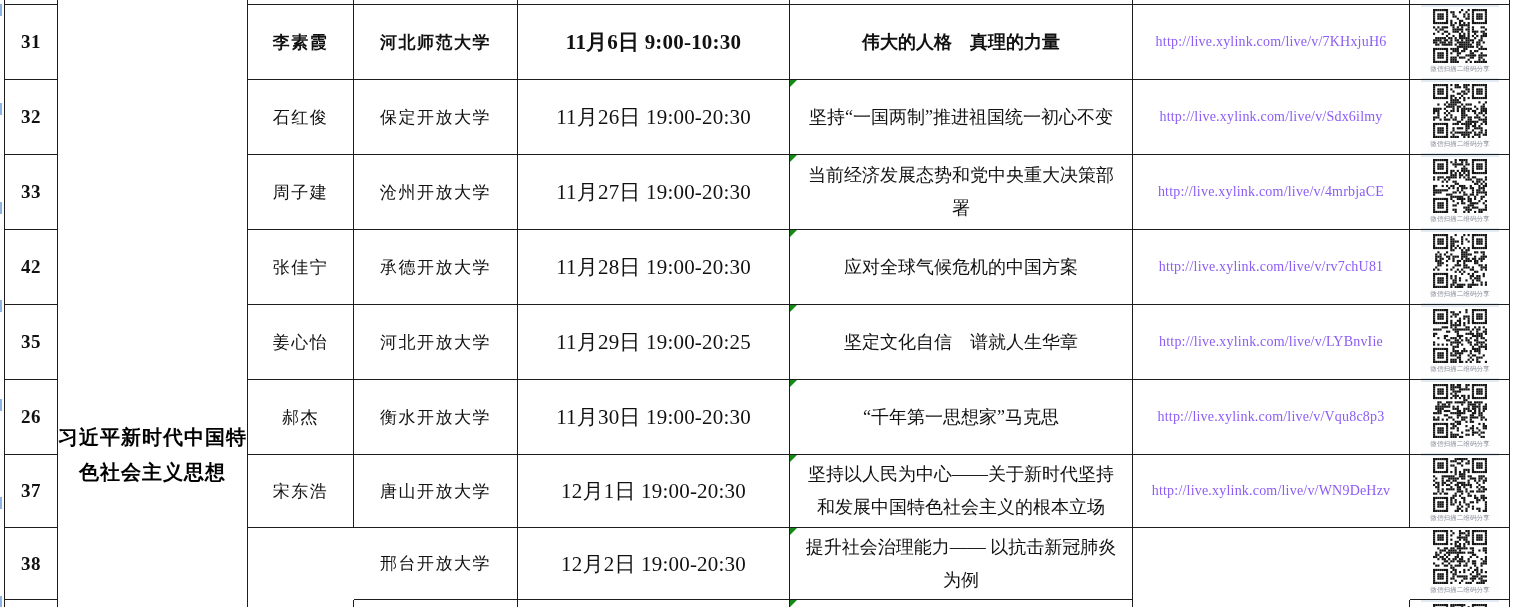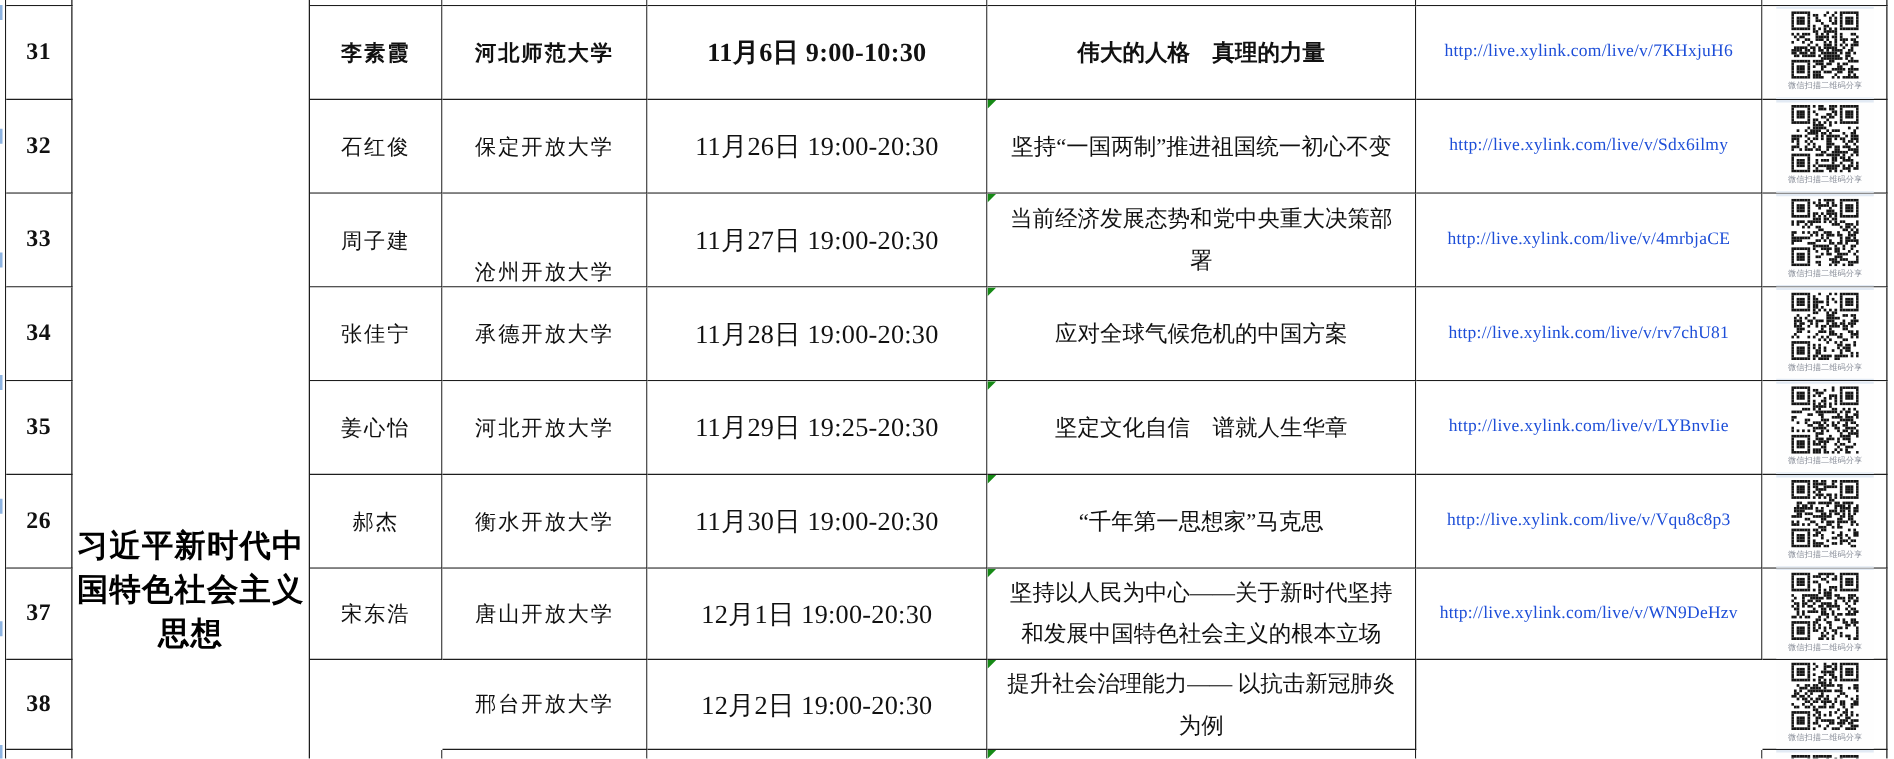--- a/index.html
+++ b/index.html
@@ -16,28 +16,28 @@
           display:flex; align-items:center; justify-content:center; overflow:hidden; }
   .hb   { border-bottom:1px solid #1d1d1d; }
   .c2{grid-column:2}.c4{grid-column:4}.c5{grid-column:5}
   .c6{grid-column:6}.c7{grid-column:7}.c8{grid-column:8}.c9{grid-column:9}
   .r1{grid-row:1}.r10{grid-row:10}
 
   .margin-col { grid-column:1; grid-row:1 / span 10; border-right:1px solid #1d1d1d; background:#fff; }
   .cat-cell   { grid-column:3; grid-row:1 / span 10; border-right:1px solid #1d1d1d;
                 position:relative; background:#fff; }
   .cat-text   { position:absolute; top:420px; left:0; width:100%; text-align:center;
-                font-weight:700; font-size:25px; line-height:35px; letter-spacing:1px; color:#000; }
+                font-weight:700; font-size:20px; line-height:35px; letter-spacing:1px; color:#000; }
 
   .num   { font-size:19px; font-weight:700; letter-spacing:0.5px; }
   .name  { font-size:17px; letter-spacing:1.5px;font-family:Liberation Mono, monospace; }
   .univ  { font-size:17px; letter-spacing:1.5px; }
   .dt    { font-size:21px; letter-spacing:0.2px; white-space:nowrap; }
   .topic { font-size:18px; line-height:33px; text-align:center; padding:0 14px; }
-  .url   { font-size:14px; white-space:nowrap; letter-spacing:0.2px; color:#1d4ed8; }
+  .url   { font-size:14px; white-space:nowrap; letter-spacing:0.2px; color:#8b5cf6; }
   .b     { font-weight:700; }
 
   .marker { position:absolute; top:0; left:0; width:0; height:0;
             border-top:7px solid #168a16; border-right:7px solid transparent; }
 
   .qrblock { width:78px; background:#fefefe; display:flex; flex-direction:column; align-items:center;
              border-top:2px solid #e2eaf4; border-bottom:2px solid #e2eaf4; padding-top:2px; }
   svg.qr   { width:54px; height:54px; display:block; background:#fff; }
   .qrcap   { font-family:"Liberation Sans","DejaVu Sans",sans-serif; font-size:10px; color:#8a8f9a;
              transform:scale(0.66); transform-origin:center top; white-space:nowrap; margin-top:1px; }
@@ -1077,21 +1077,21 @@
       <div class="qrcap">微信扫描二维码分享</div>
     </div>
   </div>
 
   <div class="cell c2 hb row-cell" style="grid-row: 4;">
     <span class="num">33</span>
   </div>
   <div class="cell c4 hb row-cell" style="grid-row: 4;">
     <span class="name boldable">周子建</span>
   </div>
-  <div class="cell c5 hb row-cell" style="grid-row: 4; align-items: flex-end;">
+  <div class="cell c5 hb row-cell" style="grid-row: 4;">
     <span class="univ boldable">沧州开放大学</span>
   </div>
   <div class="cell c6 hb row-cell" style="grid-row: 4;">
     <span class="dt boldable">11月27日 19:00-20:30</span>
   </div>
   <div class="cell c7 hb row-cell" style="grid-row: 4;">
     <div class="marker"></div>
     <div class="topic boldable">当前经济发展态势和党中央重大决策部署</div>
   </div>
   <div class="cell c8 hb row-cell" style="grid-row: 4;">
@@ -1401,21 +1401,21 @@
             <rect x="16" y="24" width="1" height="1"></rect>
             <rect x="19" y="24" width="1" height="1"></rect>
             <rect x="21" y="24" width="1" height="1"></rect>
             <rect x="22" y="24" width="1" height="1"></rect>
           </svg>
       <div class="qrcap">微信扫描二维码分享</div>
     </div>
   </div>
 
   <div class="cell c2 hb row-cell" style="grid-row: 5;">
-    <span class="num">34</span>
+    <span class="num">42</span>
   </div>
   <div class="cell c4 hb row-cell" style="grid-row: 5;">
     <span class="name boldable">张佳宁</span>
   </div>
   <div class="cell c5 hb row-cell" style="grid-row: 5;">
     <span class="univ boldable">承德开放大学</span>
   </div>
   <div class="cell c6 hb row-cell" style="grid-row: 5;">
     <span class="dt boldable">11月28日 19:00-20:30</span>
   </div>
@@ -1720,21 +1720,21 @@
   <div class="cell c2 hb row-cell" style="grid-row: 6;">
     <span class="num">35</span>
   </div>
   <div class="cell c4 hb row-cell" style="grid-row: 6;">
     <span class="name boldable">姜心怡</span>
   </div>
   <div class="cell c5 hb row-cell" style="grid-row: 6;">
     <span class="univ boldable">河北开放大学</span>
   </div>
   <div class="cell c6 hb row-cell" style="grid-row: 6;">
-    <span class="dt boldable">11月29日 19:25-20:30</span>
+    <span class="dt boldable">11月29日 19:00-20:25</span>
   </div>
   <div class="cell c7 hb row-cell" style="grid-row: 6;">
     <div class="marker"></div>
     <div class="topic boldable">坚定文化自信　谱就人生华章</div>
   </div>
   <div class="cell c8 hb row-cell" style="grid-row: 6;">
     <span class="url">http://live.xylink.com/live/v/LYBnvIie</span>
   </div>
   <div class="cell c9 hb row-cell" style="grid-row: 6;">
     <div class="qrblock">

